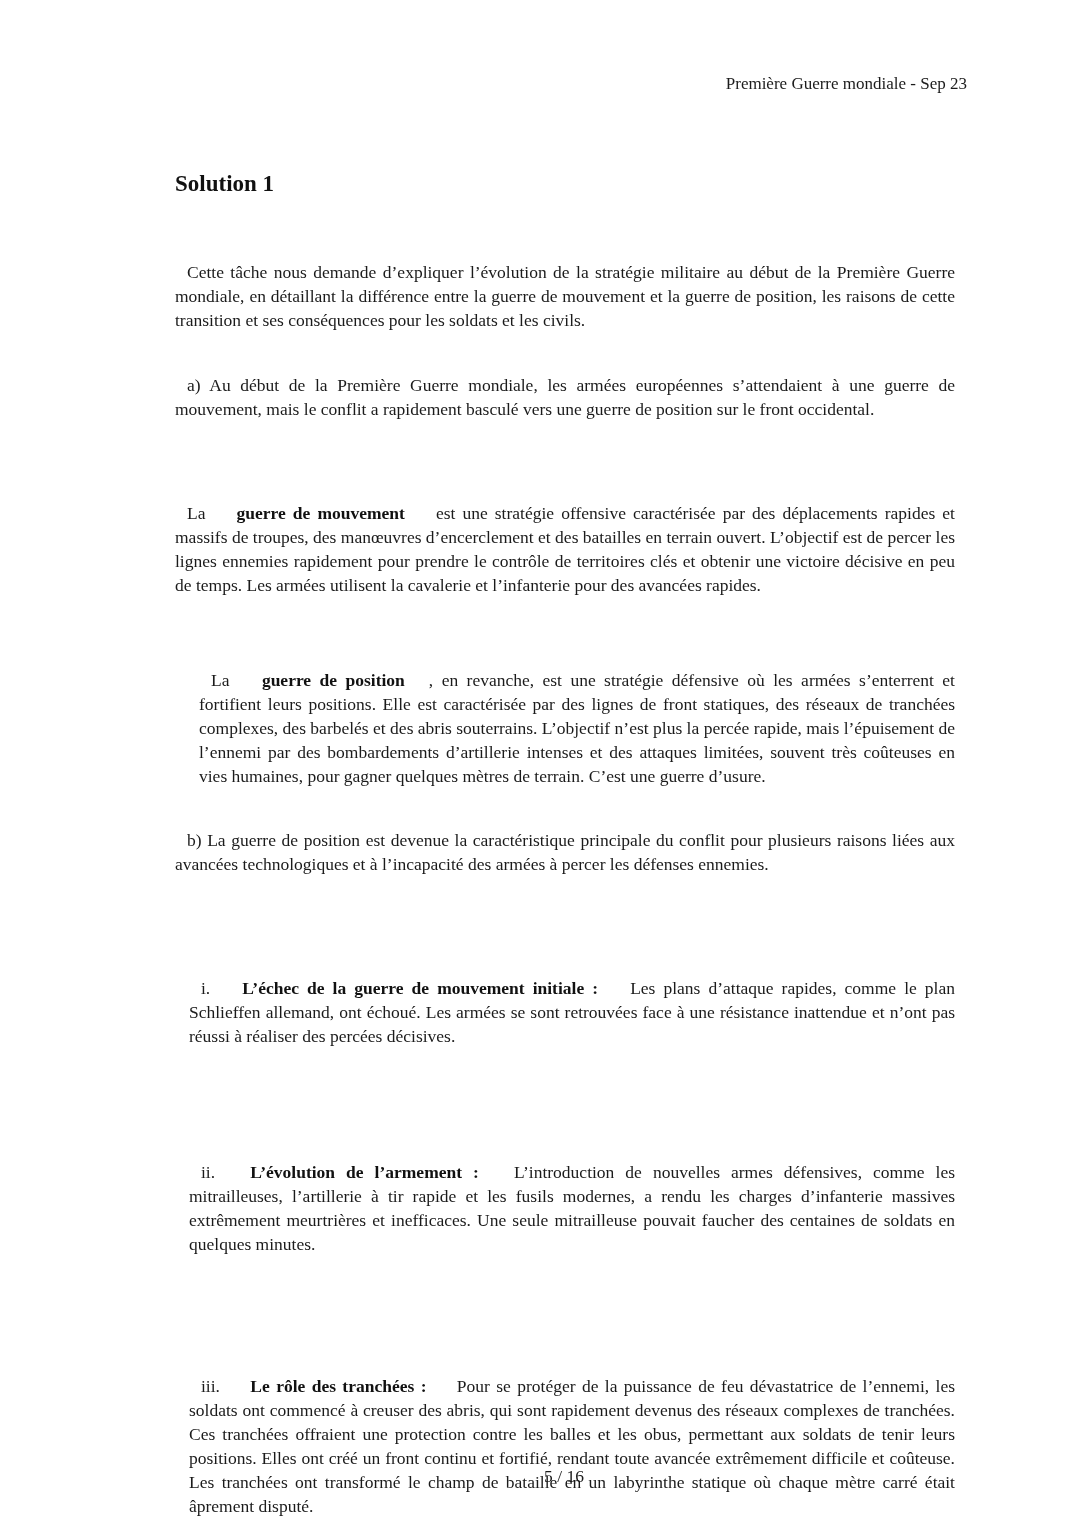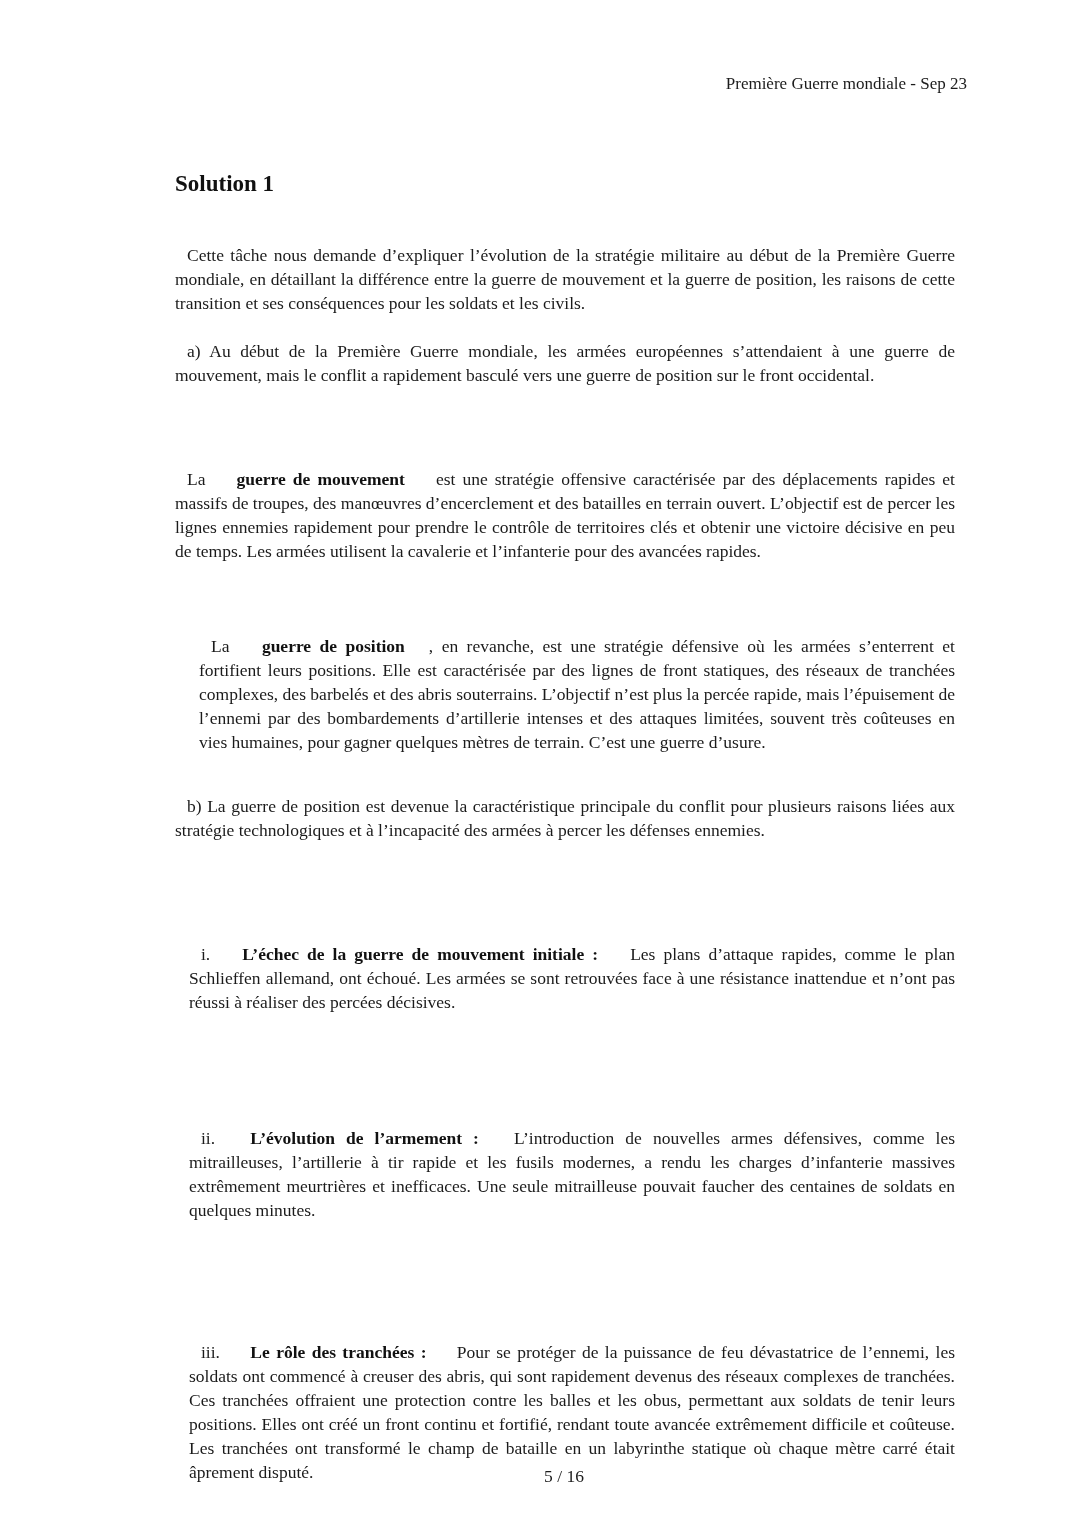--- a/index.html
+++ b/index.html
@@ -34,22 +34,22 @@
     margin-top: 122px;
     font-size: 23px;
     line-height: 28px;
     font-weight: bold;
     color: #111;
   }
   p.para {
     text-align: justify;
     color: #1b1b1b;
   }
-  p.p1 { margin-top: 21px; }
-  p.p2 { }
+  p.p1 { margin-top: 38px; }
+  p.p2 { margin-top: 17px; }
   p.p3 { margin-top: 56px; }
   p.p4 { margin-top: 47px; margin-left: 24px; }
   p.p5 { margin-top: 50px; }
   p.p6 { margin-top: 16px; }
   .list-item {
     text-align: justify;
     margin-left: 14px;
     color: #1b1b1b;
   }
   .li1 { margin-top: 76px; }
@@ -88,21 +88,21 @@
     <p class="para p3">
       <span>La </span><strong>guerre de mouvement</strong><span> est une stratégie offensive caractérisée par des déplacements rapides et massifs de troupes, des manœuvres d’encerclement et des batailles en terrain ouvert. L’objectif est de percer les lignes ennemies rapidement pour prendre le contrôle de territoires clés et obtenir une victoire décisive en peu de temps. Les armées utilisent la cavalerie et l’infanterie pour des avancées rapides.</span>
     </p>
 
     <p class="para p4">
       <span>La </span><strong>guerre de position</strong><span>, en revanche, est une stratégie défensive où les armées s’enterrent et fortifient leurs positions. Elle est caractérisée par des lignes de front statiques, des réseaux de tranchées complexes, des barbelés et des abris souterrains. L’objectif n’est plus la percée rapide, mais l’épuisement de l’ennemi par des bombardements d’artillerie intenses et des attaques limitées, souvent très coûteuses en vies humaines, pour gagner quelques mètres de terrain. C’est une guerre d’usure.</span>
     </p>
 
 
     <p class="para p6">
-      <span>b) La guerre de position est devenue la caractéristique principale du conflit pour plusieurs raisons liées aux stratégie technologiques et à l’incapacité des armées à percer les défenses ennemies.</span>
+      <span>b) La guerre de position est devenue la caractéristique principale du conflit pour plusieurs raisons liées aux avancées technologiques et à l’incapacité des armées à percer les défenses ennemies.</span>
     </p>
 
     <p class="list-item li1">
       <span>i. </span><strong>L’échec de la guerre de mouvement initiale :</strong><span> Les plans d’attaque rapides, comme le plan Schlieffen allemand, ont échoué. Les armées se sont retrouvées face à une résistance inattendue et n’ont pas réussi à réaliser des percées décisives.</span>
     </p>
 
     <p class="list-item li2">
       <span>ii. </span><strong>L’évolution de l’armement :</strong><span> L’introduction de nouvelles armes défensives, comme les mitrailleuses, l’artillerie à tir rapide et les fusils modernes, a rendu les charges d’infanterie massives extrêmement meurtrières et inefficaces. Une seule mitrailleuse pouvait faucher des centaines de soldats en quelques minutes.</span>
     </p>
 

